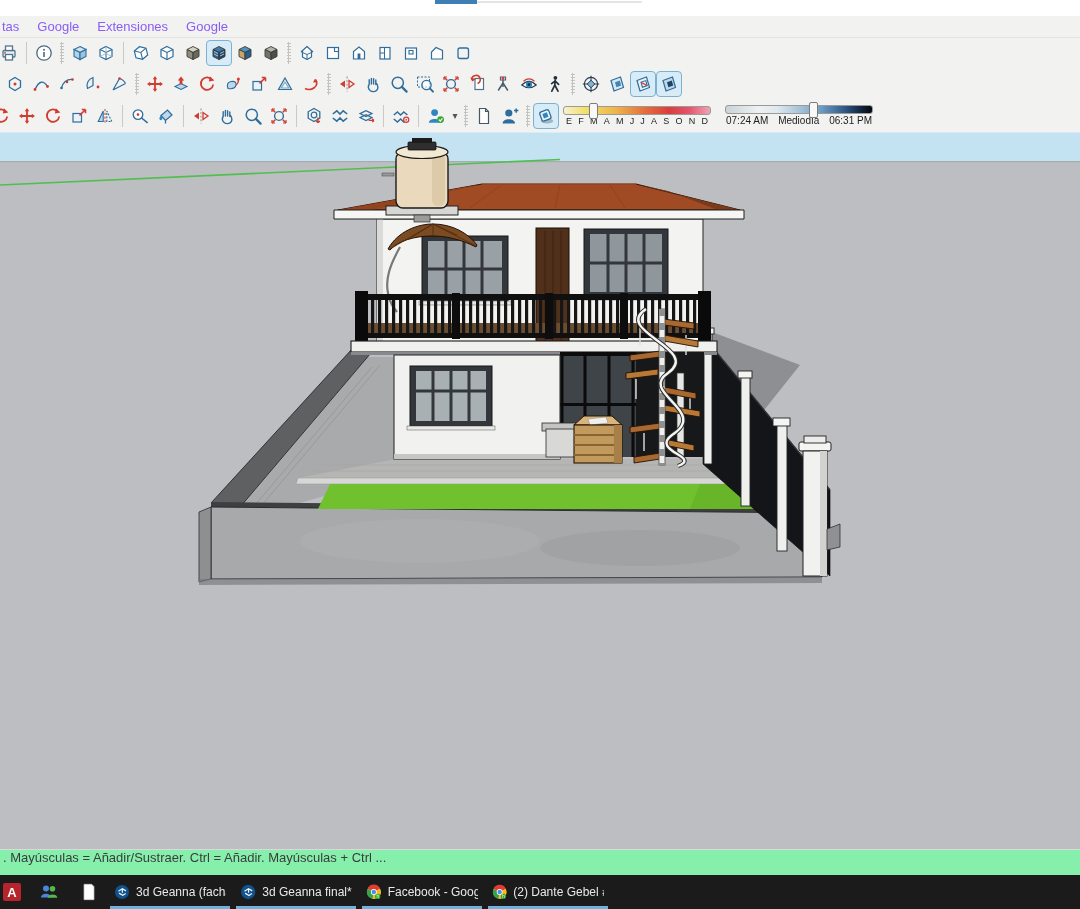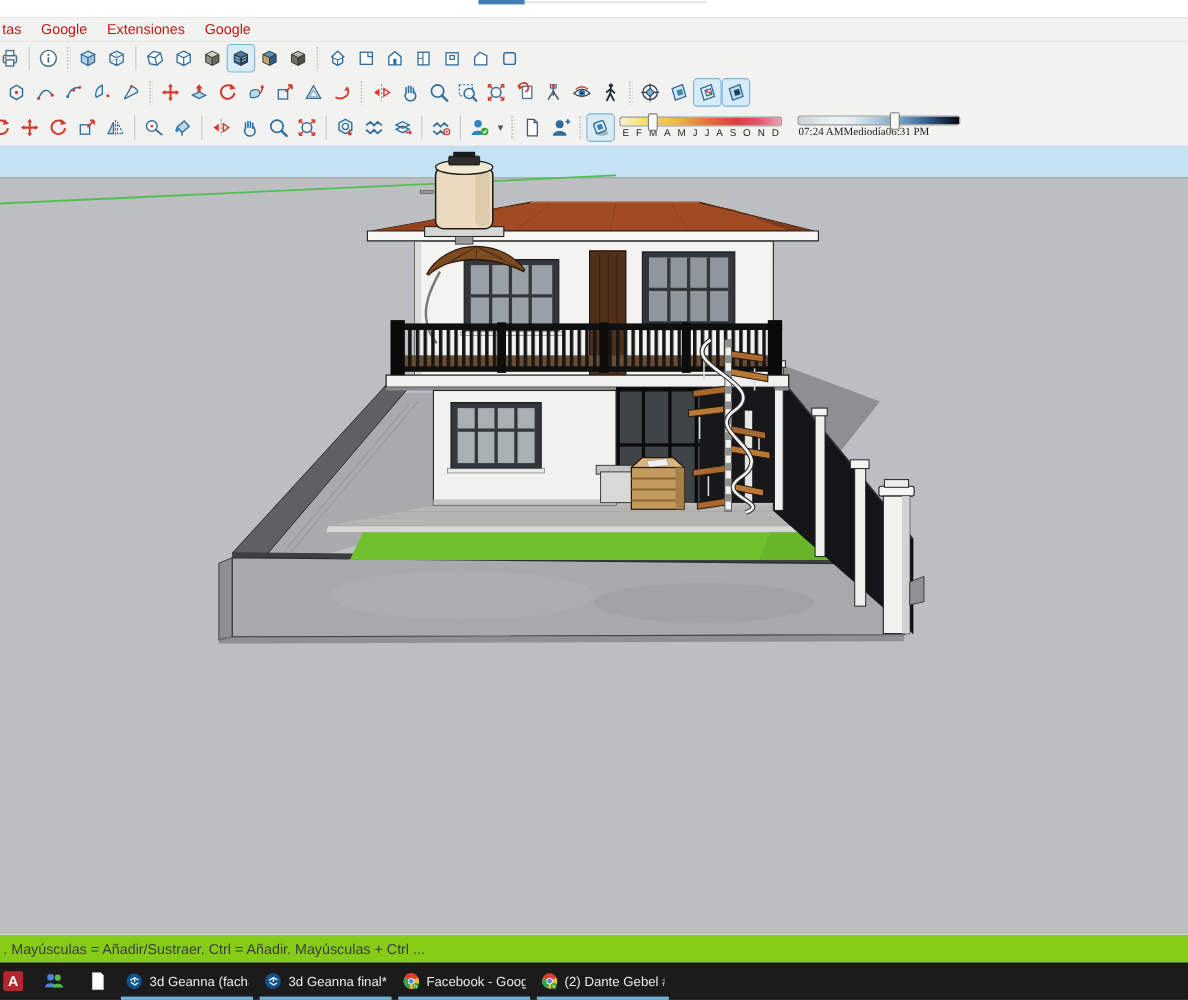--- a/index.html
+++ b/index.html
@@ -4,21 +4,21 @@
 <style>
   html,body{margin:0;padding:0;}
   body{width:1080px;height:909px;overflow:hidden;position:relative;
        font-family:"Liberation Sans",sans-serif;background:#bdbec2;}
   
   .top-strip{position:absolute;top:0;left:0;width:1080px;height:16px;background:#ffffff;}
   .blue-frag{position:absolute;left:435px;top:0;width:42px;height:4px;background:#3f7fb5;}
   .gray-frag{position:absolute;left:477px;top:1px;width:165px;height:2px;background:#e4e4e2;}
   
   .menubar{position:absolute;top:16px;left:0;width:1080px;height:22px;background:#f2f2f0;
-           display:flex;align-items:center;font-size:13px;color:#b91c1c;border-bottom:1px solid #e4e4e2;box-sizing:border-box;}
+           display:flex;align-items:center;font-size:13px;color:#8b5cf6;border-bottom:1px solid #e4e4e2;box-sizing:border-box;}
   .menubar .mitem{padding:2px 9px;cursor:default;}
   .menubar .mitem:first-child{padding-left:2px;}
   
   .toolbars{position:absolute;top:38px;left:0;width:1080px;height:95px;background:#f2f2f0;
             border-bottom:1px solid #dcebf4;box-sizing:border-box;}
   .trow{display:flex;align-items:center;height:31px;padding-left:2px;}
   .trow.r1{height:30px;}
   .trow.r3{height:33px;}
   .icons{display:flex;align-items:center;}
   .tbtn{width:26px;height:26px;display:flex;align-items:center;justify-content:center;
@@ -31,26 +31,26 @@
         background-image:radial-gradient(#c2c2c0 1px, transparent 1.1px);background-size:3px 3px;}
   .caret{font-size:10px;color:#555;width:12px;text-align:center;flex:0 0 auto;}
   
   .slider-block{display:flex;flex-direction:column;width:148px;margin-left:4px;flex:0 0 auto;}
   .slider-block.time{margin-left:14px;}
   .track{position:relative;height:7px;border:1px solid #9a9a98;border-radius:3px;}
   .date-track{background:linear-gradient(90deg,#f7f1cf 0%,#f3df67 15%,#eeb64a 35%,#e4703c 55%,#da3d3c 72%,#e4556e 86%,#f0a3b8 100%);}
   .time-track{background:linear-gradient(90deg,#c9d3d8 0%,#eef1f2 22%,#dfe9ee 35%,#a8c4da 50%,#6f9cc4 65%,#3a6796 78%,#16304f 90%,#05080e 100%);}
   .handle{position:absolute;top:-4px;width:7px;height:14px;background:#f8f8f8;border:1px solid #7d7d7b;border-radius:2px;}
   .months{display:flex;justify-content:space-between;font-size:9px;color:#222;padding:1px 3px 0 3px;}
-  .times{display:flex;justify-content:flex-start;font-size:10px;color:#222;padding:1px 1px 0 1px;font-family:Liberation Serif, serif;}
+  .times{display:flex;justify-content:space-between;font-size:10px;color:#222;padding:1px 1px 0 1px;}
   
   .viewport{position:absolute;top:133px;left:0;width:1080px;height:716px;}
   
-  .statusbar{position:absolute;top:849px;left:0;width:1080px;height:26px;background:#84cc16;
-             border-top:1px solid #d9d9d7;box-sizing:border-box;display:flex;align-items:center;
+  .statusbar{position:absolute;top:849px;left:0;width:1080px;height:26px;background:#86efac;
+             border-top:1px solid #d9d9d7;box-sizing:border-box;display:flex;align-items:flex-start;
              font-size:13px;color:#3c3c3c;padding-left:3px;}
   
   .taskbar{position:absolute;top:875px;left:0;width:1080px;height:34px;background:#1b1b1c;
            display:flex;align-items:center;}
   .tb-app{width:20px;height:20px;display:flex;align-items:center;justify-content:center;flex:0 0 auto;}
   .tb-app.a1{margin-left:2px;margin-right:16px;}
   .tb-app.a2{margin-right:20px;width:22px;}
   .tb-app.a3{margin-right:10px;width:18px;}
   .tb-win{position:relative;height:34px;display:flex;align-items:center;gap:6px;padding:0 6px;
           width:112px;flex:0 0 auto;margin-right:2px;}

